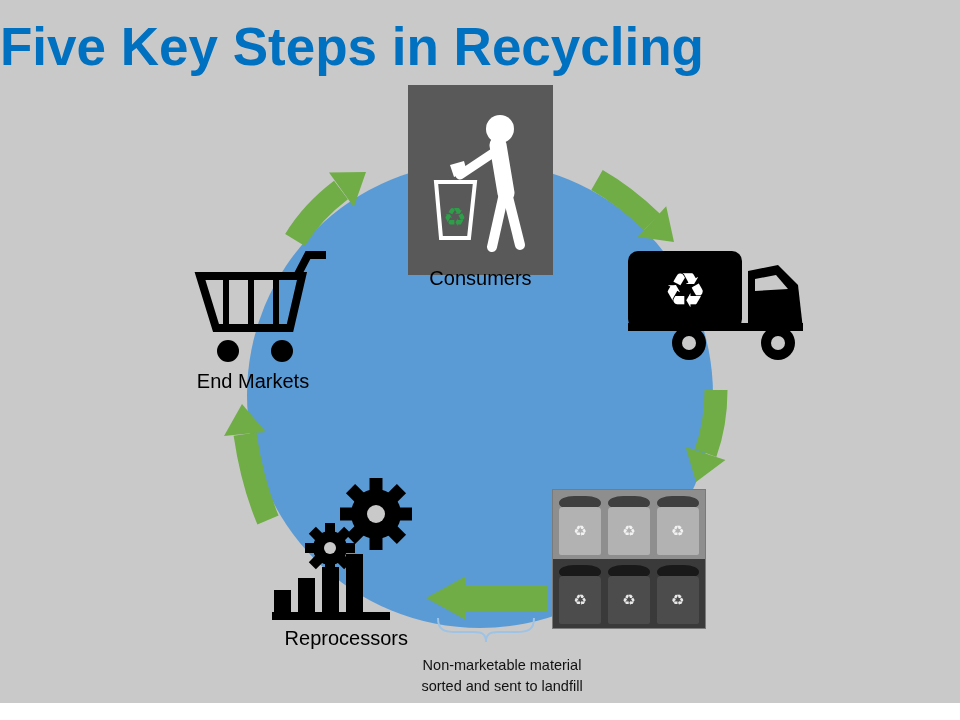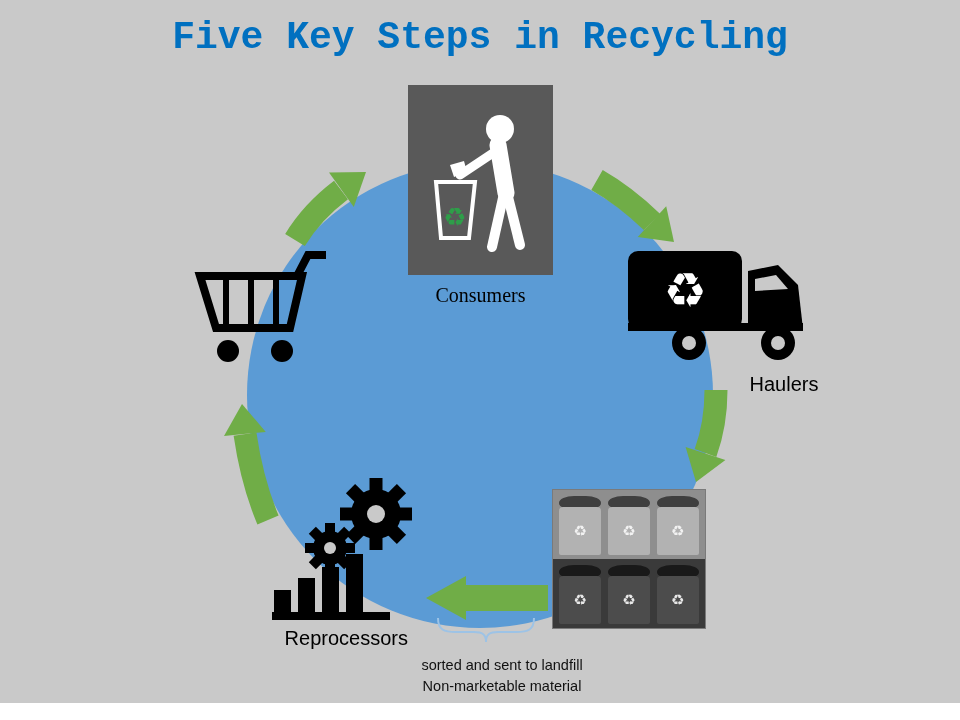--- a/index.html
+++ b/index.html
@@ -4,22 +4,22 @@
 <style>
   :root {
     --background:#C9C9C9; --title:#0070C0; --circle:#5B9BD5; --arrow:#70AD47;
     --icon:#000000; --consumer-box:#595959; --brace:#9DC3E6; --label:#000000;
     --footer:#FFFFFF; --recycle-green:#2E9E49;
   }
   * { margin:0; padding:0; box-sizing:border-box; }
   body { font-family:"Liberation Sans","DejaVu Sans",sans-serif; background:#888; }
   .slide { position:relative; width:960px; height:720px; background:var(--background); overflow:hidden; }
 
-  .title { position:absolute; top:16px; left:0; width:100%; text-align:center;
-           font-size:38px; font-weight:700; color:var(--title);font-family:Liberation Mono, monospace; }
+  .title { position:absolute; top:16px; left:0; width:100%; text-align:left;
+           font-size:53px; font-weight:700; color:var(--title); }
 
   .circle { position:absolute; left:247px; top:162px; width:466px; height:466px;
             border-radius:50%; background:var(--circle); }
 
   .arrows { position:absolute; left:0; top:0; }
   .arrow-shaft { stroke:var(--arrow); fill:none; }
   .arrow-head  { fill:var(--arrow); }
 
   .black-fill   { fill:var(--icon); }
   .black-stroke { stroke:var(--icon); fill:none; }
@@ -32,21 +32,21 @@
 
   .icon-abs { position:absolute; }
   .haulers-icon      { left:626px; top:241px; }
   .endmarkets-icon   { left:194px; top:250px; }
   .reprocessors-icon { left:272px; top:470px; }
 
   .recycle-green { fill:var(--recycle-green); font-size:26px; font-family:"DejaVu Sans",sans-serif; }
   .recycle-white { fill:#ffffff; font-size:48px; font-family:"DejaVu Sans",sans-serif; }
 
   .step-label { position:absolute; color:var(--label); font-size:20px; text-align:center; }
-  .label-consumers    { left:408px; top:284px; width:145px;font-family:Liberation Serif, serif; }
+  .label-consumers    { left:408px; top:267px; width:145px; }
   .label-haulers      { left:718px; top:373px; width:132px; }
   .label-sorters      { left:553px; top:634px; width:152px; }
   .label-reprocessors { left:248px; top:627px; width:160px;text-align:right; }
   .label-endmarkets   { left:178px; top:370px; width:150px; }
 
   .sorters-photo { position:absolute; left:553px; top:490px; width:152px; height:138px;
                    display:flex; flex-direction:column; outline:1px solid #7a7a7a; }
   .cart-row { flex:1; display:flex; justify-content:space-around; align-items:flex-end;
               padding:4px 3px 3px; }
   .row-top    { background:#8E8E8E; }
@@ -120,21 +120,20 @@
     <rect class="black-fill" x="2" y="10" width="114" height="78" rx="10"></rect>
     <path class="black-fill" d="M122 30 L152 24 L172 44 L177 88 L122 88 Z"></path>
     <rect class="black-fill" x="2" y="82" width="175" height="8"></rect>
     <path class="bg-fill" d="M129 38 L150 34 L162 48 L129 50 Z"></path>
     <text class="recycle-white" x="59" y="66" text-anchor="middle">♻</text>
     <circle class="black-fill" cx="63" cy="102" r="17"></circle>
     <circle class="bg-fill" cx="63" cy="102" r="7"></circle>
     <circle class="black-fill" cx="152" cy="102" r="17"></circle>
     <circle class="bg-fill" cx="152" cy="102" r="7"></circle>
   </svg>
-  <div class="step-label label-haulers">Haulers</div>
 
   <div class="sorters-photo">
     <div class="cart-row row-top">
       <div class="cart cart-light">
         <div class="cart-lid"></div>
           <div class="cart-body">
             <span>♻</span>
           </div>
       </div>
       <div class="cart cart-light">
@@ -207,24 +206,25 @@
   </svg>
   <div class="step-label label-reprocessors">Reprocessors</div>
 
   <svg class="icon-abs endmarkets-icon" width="136" height="122" viewBox="0 0 136 122">
     <path class="black-stroke" stroke-width="8" d="M132 5 L114 5 L103 26"></path>
     <path class="black-stroke" stroke-width="8" d="M6 26 L108 26 L96 78 L22 78 Z"></path>
     <path class="black-stroke" stroke-width="6" d="M32 26 L32 78 M57 26 L57 78 M82 26 L82 78"></path>
     <circle class="black-fill" cx="34" cy="101" r="11"></circle>
     <circle class="black-fill" cx="88" cy="101" r="11"></circle>
   </svg>
+  <div class="step-label label-endmarkets">End Markets</div>
 
   <svg class="brace" width="960" height="720" viewBox="0 0 960 720">
     <path d="M 438,618 C 438,630 444,632 456,632 L 474,632 C 482,632 486,634 486,642
              C 486,634 490,632 498,632 L 516,632 C 528,632 534,630 534,618"></path>
   </svg>
   <div class="annotation">
+    <div>Non-marketable material</div>
     <div>sorted and sent to landfill</div>
-    <div>Non-marketable material</div>
   </div>
 
   <div class="footer-strip"></div>
 </div>
 
 </body></html>

